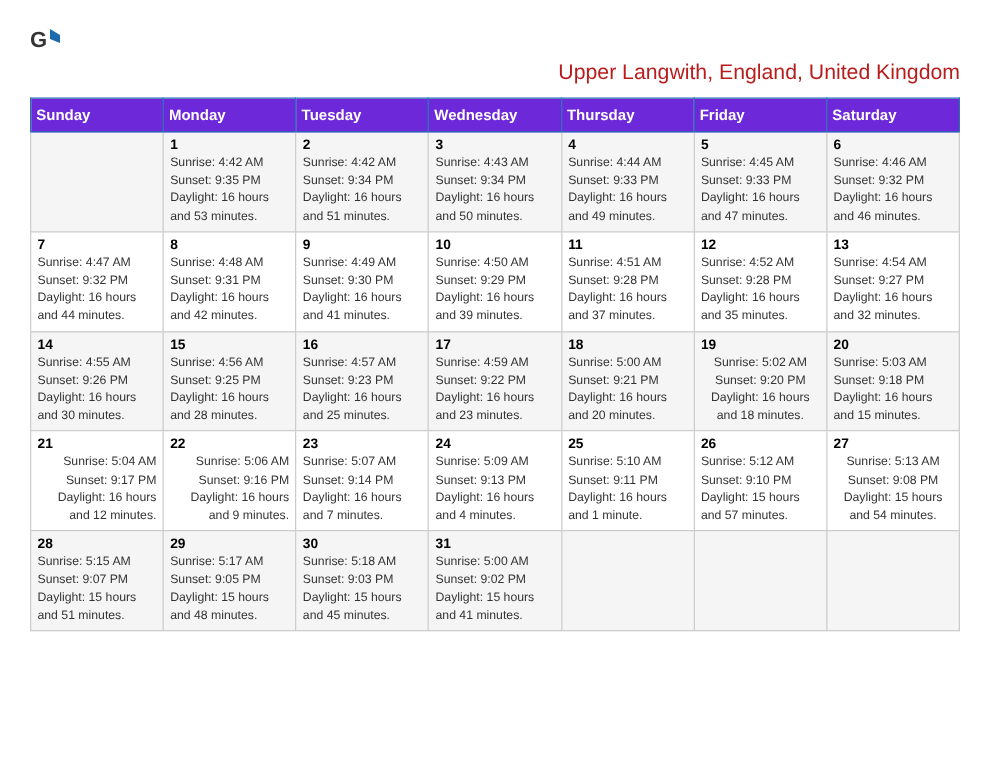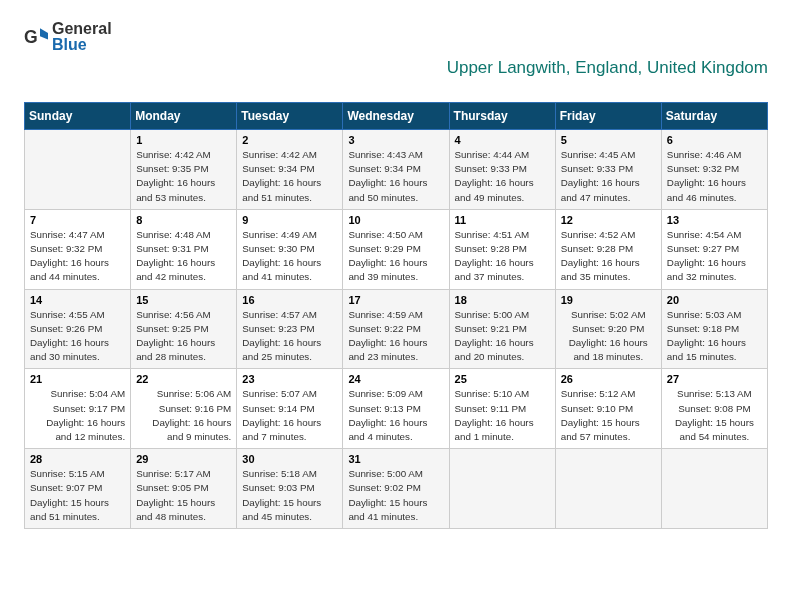--- a/index.html
+++ b/index.html
@@ -27,30 +27,30 @@
     }
     .month-title {
       font-size: 42px;
       font-weight: bold;
       color: #222;
       line-height: 1;
     }
     .location-title {
       text-align: right;
       font-size: 17px;
-      color: #0f766e;
-      margin-bottom: 24px;
+      color: #b91c1c;
+      margin-bottom: 10px;
     }
     table {
       width: 100%;
       border-collapse: collapse;
       font-size: 10.5px;
     }
     thead tr th {
-      background-color: #0c4a6e;
+      background-color: #6d28d9;
       color: #fff;
       padding: 6px 4px;
       text-align: left;
       font-size: 12px;
       font-weight: bold;
       border: 1px solid #2a6db5;
       margin-left: 42px;
     }
     tbody tr td {
       border: 1px solid #ccc;
@@ -79,23 +79,20 @@
   </style>
 </head>
 <body>
 
 <div class="header-top">
   <div class="logo">
     <svg class="logo-icon" viewBox="0 0 30 30" xmlns="http://www.w3.org/2000/svg">
       <text x="0" y="22" font-size="22" font-weight="bold" fill="#333">G</text>
       <polygon points="20,4 30,10 30,18 20,14" fill="#1a6aad"></polygon>
     </svg>
-    <div>
-      <span style="font-size:16px;font-weight:bold;color:#333;">General</span><span style="font-size:16px;font-weight:bold;color:#1a6aad;display:block;margin-top:-2px;">Blue</span>
-    </div>
   </div>
 </div>
 
 <div class="location-title">Upper Langwith, England, United Kingdom</div>
 
 <table>
   <thead>
     <tr id="weekday-header">
         <th>Sunday</th>
         <th>Monday</th>

